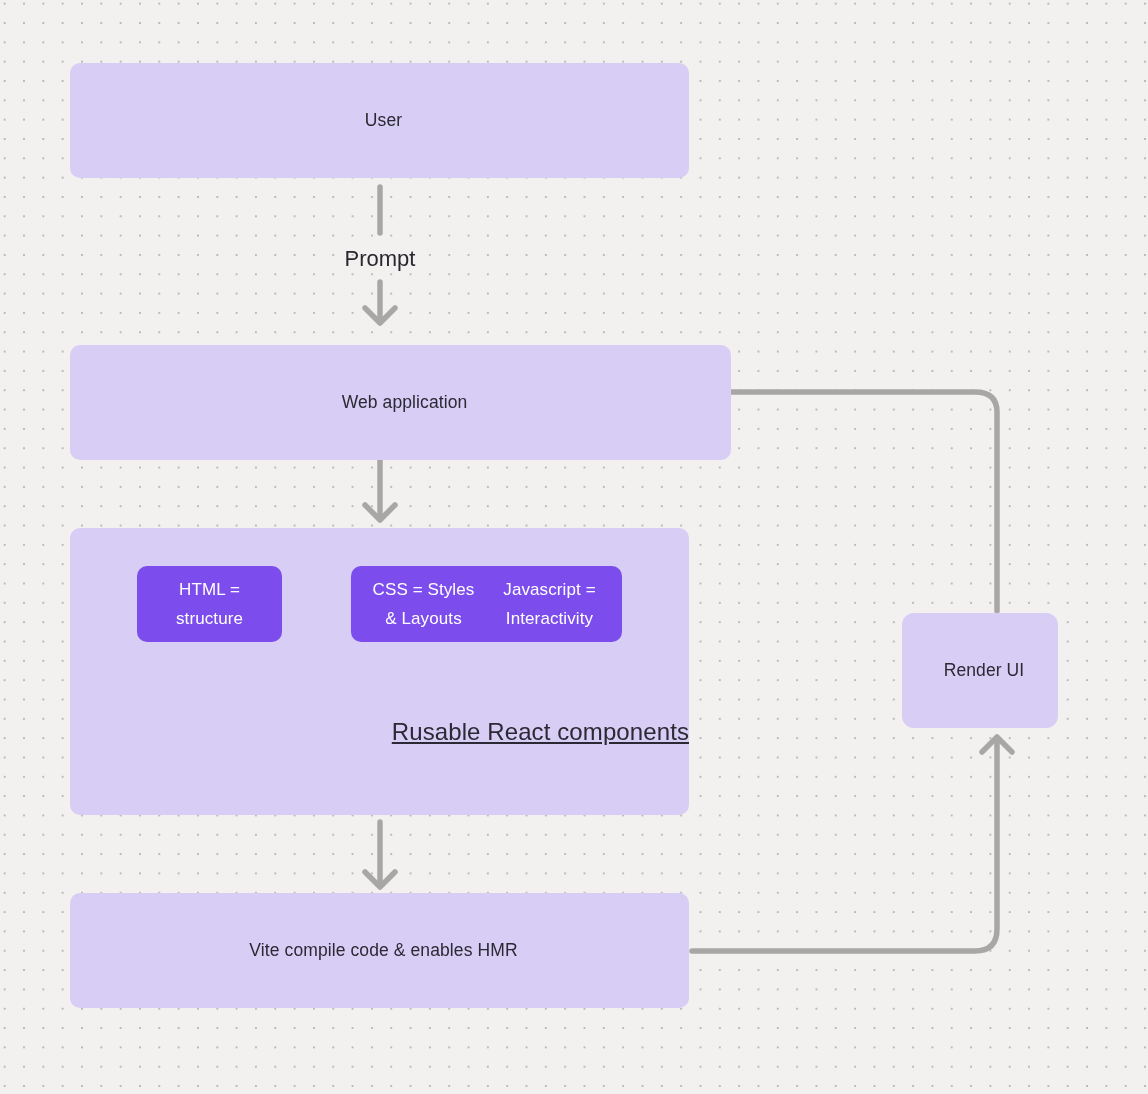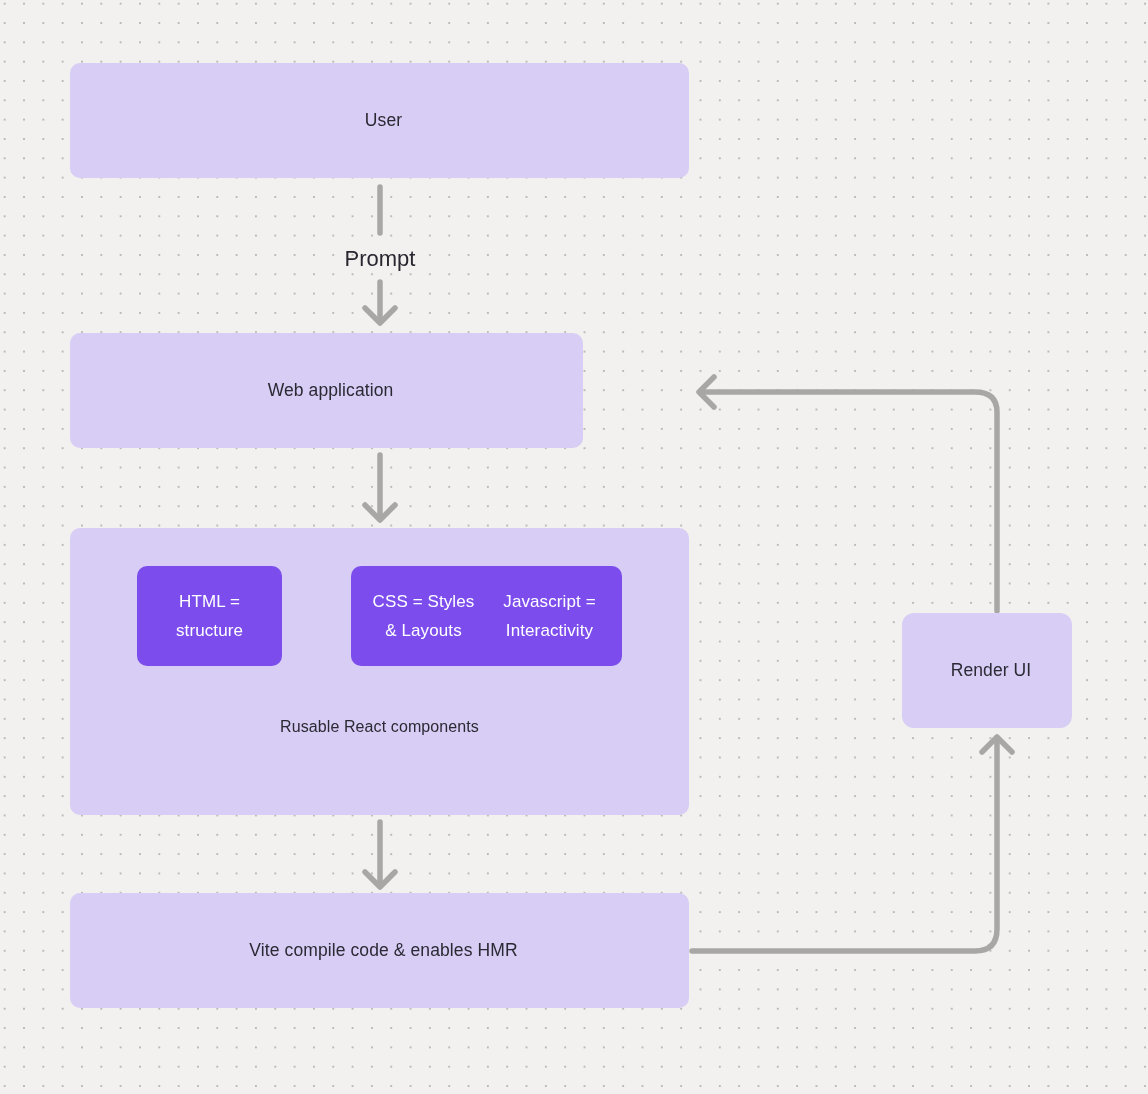--- a/index.html
+++ b/index.html
@@ -25,30 +25,30 @@
     align-items: center;
     justify-content: center;
     font-size: 17.5px;
     font-weight: 500;
     color: #2b2933;
     letter-spacing: 0.1px;
     padding-left: 8px;
   }
 
   .node-user        { left: 70px; top: 63px;  width: 619px; height: 115px; }
-  .node-webapp      { left: 70px; top: 333px; width: 513px; height: 115px; justify-content: center; }
+  .node-webapp      { left: 70px; top: 345px; width: 661px; height: 115px; justify-content: center; }
   .node-group       { left: 70px; top: 528px; width: 619px; height: 287px; display: block; }
   .node-vite        { left: 70px; top: 893px; width: 619px; height: 115px; text-align: right; }
-  .node-render      { left: 902px; top: 613px; width: 170px; height: 115px; border-radius: 12px; }
+  .node-render      { left: 902px; top: 613px; width: 156px; height: 115px; border-radius: 12px; }
 
   .chip {
     position: absolute;
     top: 38px;
     width: 145px;
-    height: 100px;
+    height: 76px;
     background: #7c4dec;
     border-radius: 10px;
     color: #ffffff;
     display: flex;
     flex-direction: column;
     align-items: center;
     justify-content: center;
     text-align: center;
     font-size: 17px;
     font-weight: 500;
@@ -57,24 +57,25 @@
   .chip-1 { left: 67px; }
   .chip-2 { left: 237px; margin-left: 44px; }
   .chip-3 { left: 407px; }
   .chip span { display: block; }
 
   .caption-inner {
     position: absolute;
     left: 0;
     right: 0;
     top: 190px;
-    text-align: center;
-    font-size: 16px;
+    text-align: right;
+    font-size: 24px;
     font-weight: 500;
     color: #2b2933;
+    text-decoration: underline;
   }
 
   .edge-label {
     position: absolute;
     left: 310px;
     top: 246px;
     width: 140px;
     text-align: center;
     font-size: 22px;
     font-weight: 500;

